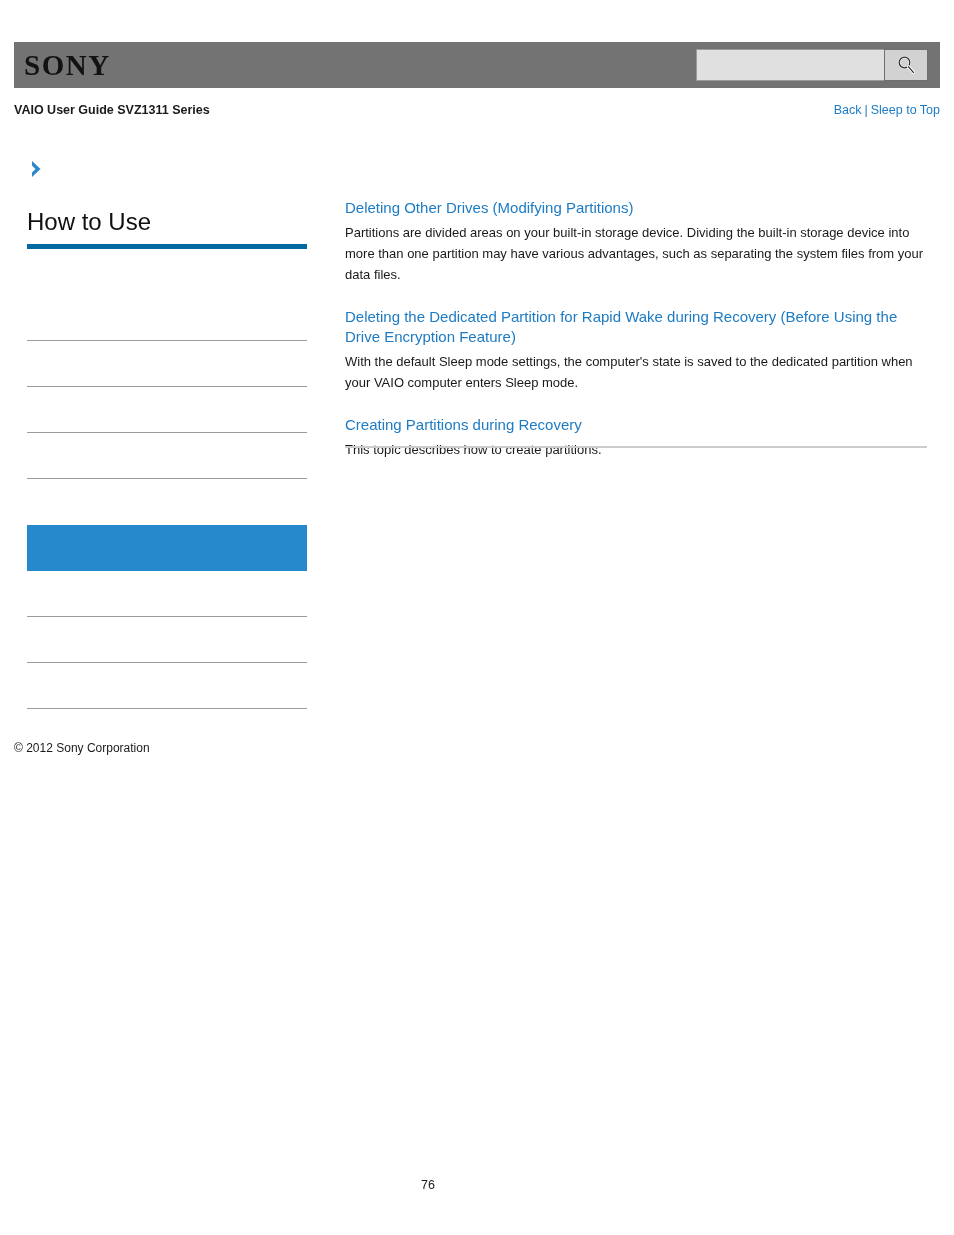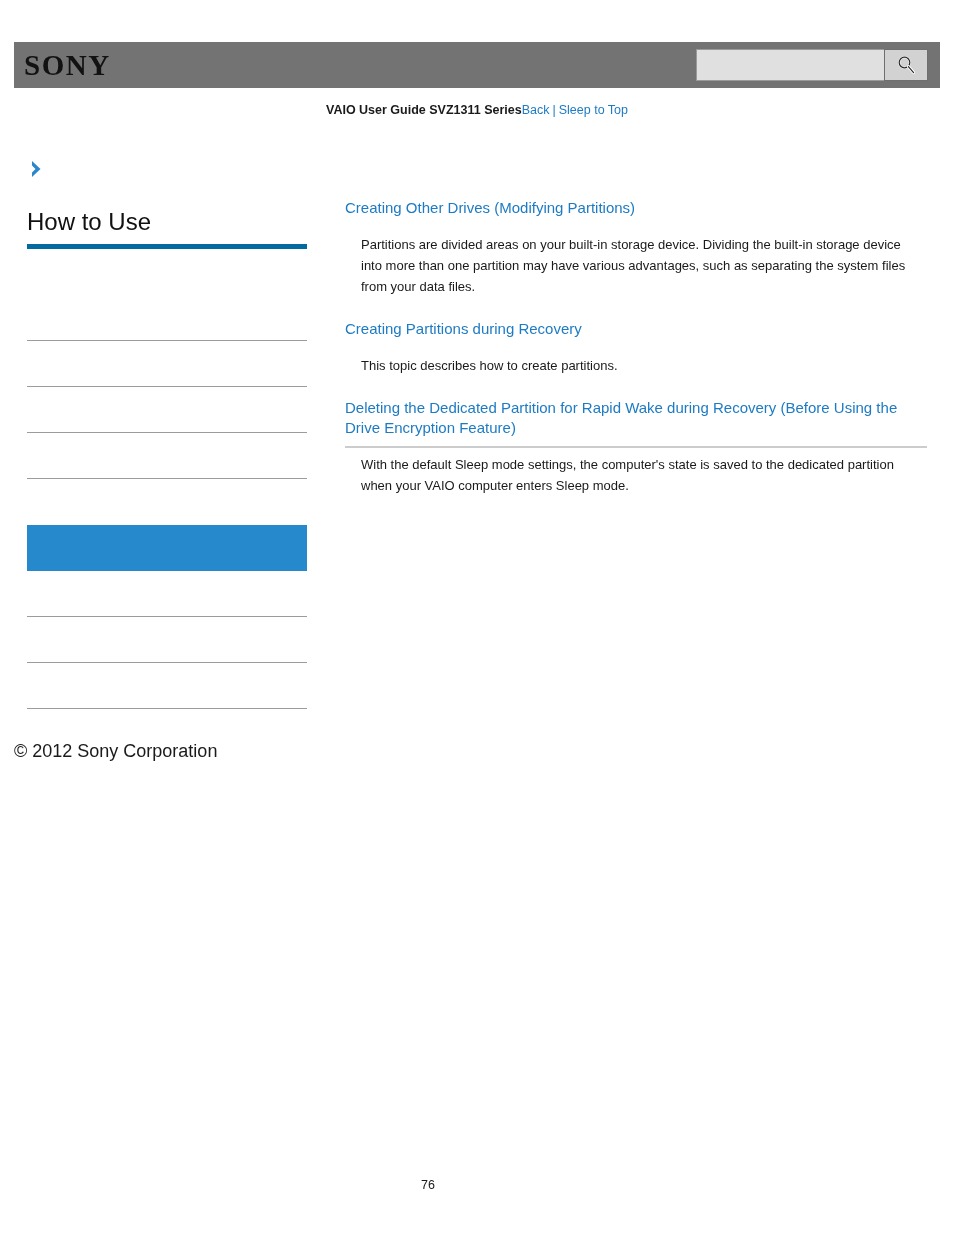--- a/index.html
+++ b/index.html
@@ -76,21 +76,21 @@
 
   
   .title-row {
     position: absolute;
     left: 14px;
     top: 100px;
     width: 926px;
     height: 20px;
     display: flex;
     align-items: center;
-    justify-content: center;
+    justify-content: space-between;
   }
   .guide-title {
     font-size: 12.5px;
     font-weight: bold;
     color: #1a1a1a;
     white-space: nowrap;
   }
   .nav-links {
     font-size: 12.5px;
     color: #1d7bc4;
@@ -156,21 +156,21 @@
   .sidebar-item-label {
     display: block;
     white-space: nowrap;
     overflow: hidden;
   }
 
   .copyright {
     position: absolute;
     left: 14px;
     top: 741px;
-    font-size: 18px;
+    font-size: 12px;
     color: #1a1a1a;
   }
 
   
   .content {
     position: absolute;
     left: 345px;
     top: 198px;
     width: 582px;
   }
@@ -180,21 +180,21 @@
     color: #1d7bc4;
     font-size: 15px;
     line-height: 20px;
     text-decoration: none;
     margin-bottom: 4px;
   }
   .topic-desc {
     font-size: 13px;
     line-height: 21px;
     color: #1a1a1a;
-    margin: 16px;
+    margin: 0;
   }
   .content-divider {
     position: absolute;
     left: 345px;
     top: 446px;
     width: 582px;
     height: 2px;
     background: #cccccc;
   }
 
@@ -277,28 +277,28 @@
     <li class="sidebar-item">
       <span class="sidebar-item-label"></span>
     </li>
   </ul>
 </div>
 
 <div class="copyright">© 2012 Sony Corporation</div>
 
 <div class="content">
   <div class="topic">
-    <a href="#" class="topic-link">Creating Other Drives (Modifying Partitions)</a>
+    <a href="#" class="topic-link">Deleting Other Drives (Modifying Partitions)</a>
     <p class="topic-desc">Partitions are divided areas on your built-in storage device. Dividing the built-in storage device into more than one partition may have various advantages, such as separating the system files from your data files.</p>
+  </div>
+  <div class="topic">
+    <a href="#" class="topic-link">Deleting the Dedicated Partition for Rapid Wake during Recovery (Before Using the Drive Encryption Feature)</a>
+    <p class="topic-desc">With the default Sleep mode settings, the computer's state is saved to the dedicated partition when your VAIO computer enters Sleep mode.</p>
   </div>
   <div class="topic">
     <a href="#" class="topic-link">Creating Partitions during Recovery</a>
     <p class="topic-desc">This topic describes how to create partitions.</p>
   </div>
-  <div class="topic">
-    <a href="#" class="topic-link">Deleting the Dedicated Partition for Rapid Wake during Recovery (Before Using the Drive Encryption Feature)</a>
-    <p class="topic-desc">With the default Sleep mode settings, the computer's state is saved to the dedicated partition when your VAIO computer enters Sleep mode.</p>
-  </div>
 </div>
 
 <div class="content-divider"></div>
 
 <div class="page-number">76</div>
 
 </body></html>

